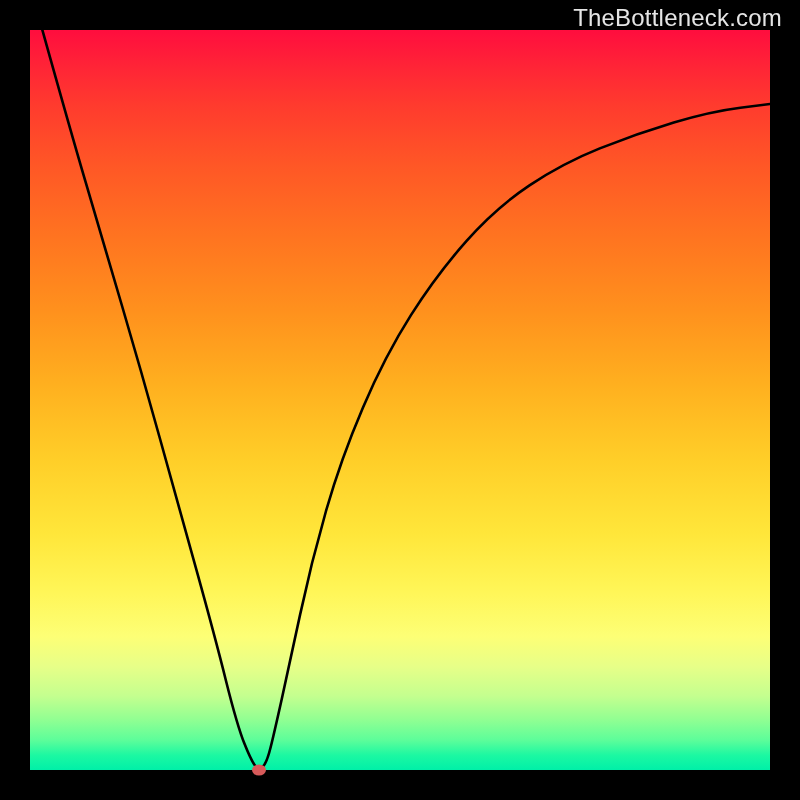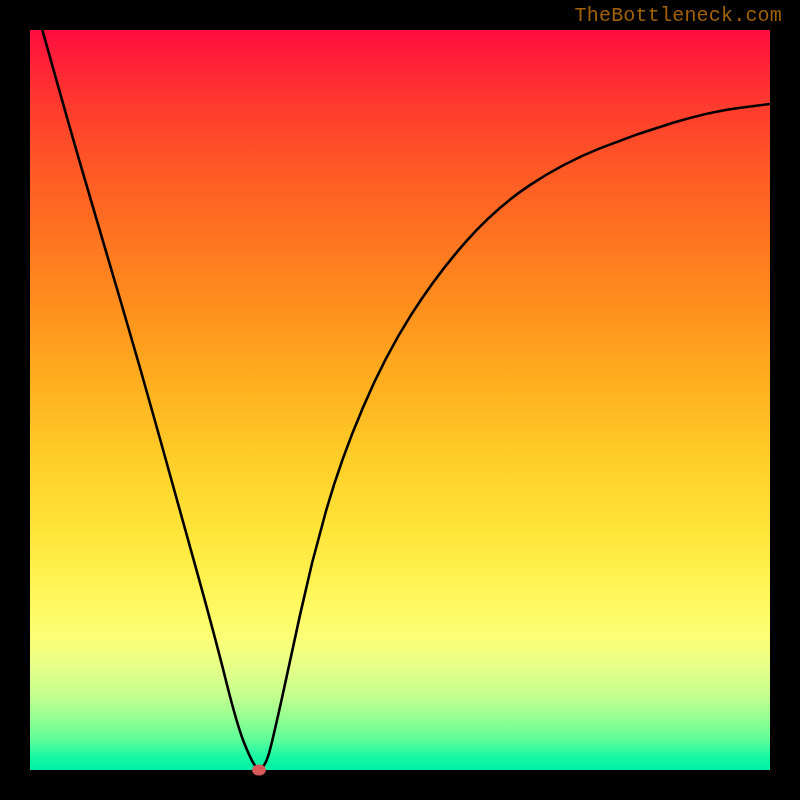--- a/index.html
+++ b/index.html
@@ -48,24 +48,24 @@
     position: absolute;
     left: 0;
     top: 0;
     width: 740px;
     height: 740px;
   }
   .watermark {
     position: absolute;
     top: 4px;
     right: 18px;
-    color: #a16207;
-    font-size: 20px;
+    color: #e5e5e5;
+    font-size: 24px;
     letter-spacing: 0.2px;
-    font-family: Liberation Mono, monospace;
+    font-family: Liberation Sans, sans-serif;
   }
   .marker {
     position: absolute;
     width: 14px;
     height: 11px;
     background: #d65a5a;
     border-radius: 50% / 50%;
     transform: translate(-50%, -50%);
   }
 </style>

